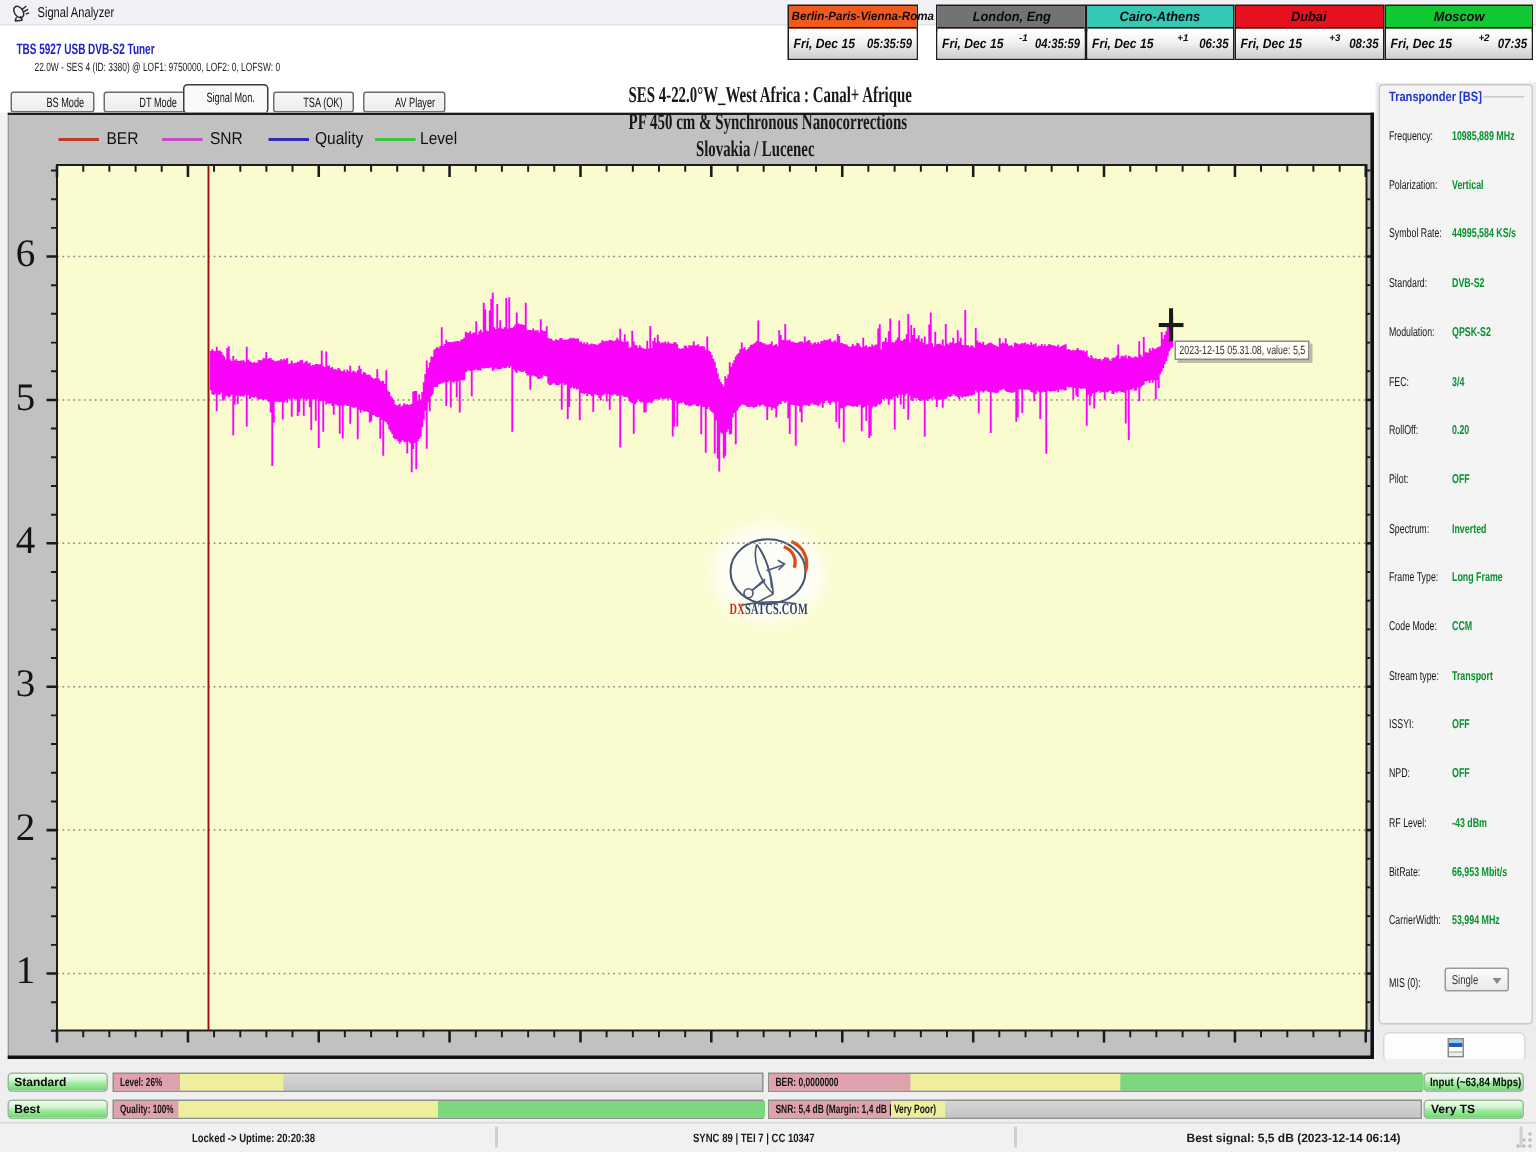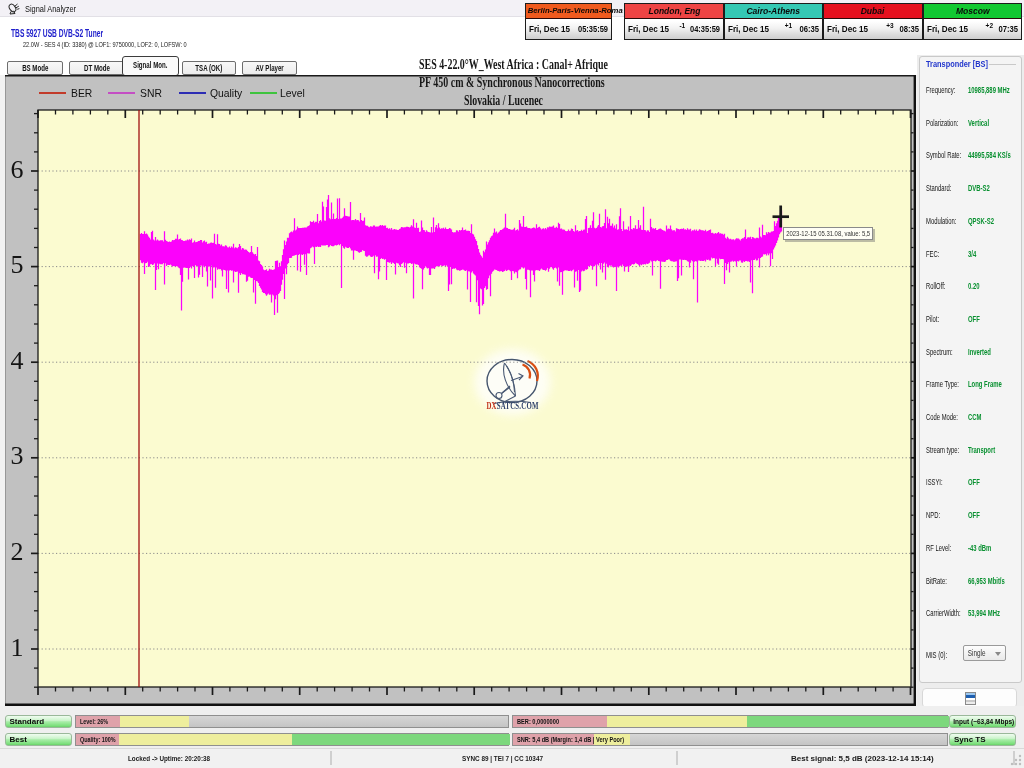--- a/index.html
+++ b/index.html
@@ -2,27 +2,27 @@
 <html><head><meta charset="utf-8">
 <style>
 * { margin:0; padding:0; box-sizing:border-box; }
 html,body { width:1024px; height:768px; overflow:hidden; }
 body { font-family:"Liberation Sans", sans-serif; position:relative; background:#ffffff; }
 #titlebar { position:absolute; left:0; top:0; width:1024px; height:17px; background:#f3f1f6; border-bottom:1px solid #e2e0e6; }
 #titletxt { position:absolute; left:25px; top:3px; font-size:9.5px; color:#111; transform:scaleX(0.78); transform-origin:0 50%; }
 #tbicon { position:absolute; left:7px; top:2px; }
 .clock { position:absolute; top:3px; height:37px; border:1px solid #1c1c1c; background:#fff; }
 .chead { position:absolute; left:0; top:0; right:0; height:15px; border-bottom:1.5px solid #2a0a0a; color:#0a0a0a; font-weight:bold; font-style:italic; text-align:center; line-height:14px; white-space:nowrap; }
-.cbody { position:absolute; left:0; top:16.5px; right:0; bottom:0; background:linear-gradient(#ffffff,#f2f2f2 40%,#dcdcdc 75%,#cfcfcf); }
+.cbody { position:absolute; left:0; top:16.5px; right:0; bottom:0; background:linear-gradient(#ffffff,#f2f2f2 40%,#dcdcdc 75%,#cfcfcf);font-style:italic; }
 .cd { position:absolute; left:3px; top:3.5px; font-size:9px; font-weight:bold; color:#0a0a0a; transform-origin:0 50%; white-space:nowrap; }
 .ct { position:absolute; right:3px; top:3.5px; font-size:9px; font-weight:bold; color:#0a0a0a; transform-origin:100% 50%; white-space:nowrap; }
 .tz { position:absolute; top:1.5px; font-size:6.5px; font-weight:bold; color:#0a0a0a; }
 #tbstitle { position:absolute; left:11px; top:27.5px; font-size:10px; font-weight:bold; color:#2020cc; transform:scaleX(0.666); transform-origin:0 50%; white-space:nowrap; }
 #tbssub { position:absolute; left:22.5px; top:40px; font-size:8px; color:#222; transform:scaleX(0.70); transform-origin:0 50%; white-space:nowrap; }
-.btn { position:absolute; top:61px; height:14px; background:linear-gradient(#f8f8f8,#ececec); border:1px solid #6e6e6e; border-radius:2px; font-size:9px; font-weight:bold; color:#111; text-align:center; line-height:12px; white-space:nowrap; }
+.btn { position:absolute; top:61px; height:14px; background:linear-gradient(#f8f8f8,#ececec); border:1px solid #6e6e6e; border-radius:2px; font-size:9px; font-weight:normal; color:#111; text-align:right; line-height:12px; white-space:nowrap; }
 .btn.act { top:56.3px; height:19.7px; background:#fafafa; border:1.5px solid #3c3c3c; border-radius:3px; line-height:17px; }
 .ser { position:absolute; font-family:"Liberation Serif", serif; font-weight:bold; color:#181818; white-space:nowrap; z-index:5; transform-origin:0 0; }
 #chartbg { position:absolute; left:0px; top:75px; width:918px; height:631px; background:#f2f2f2; }
 #chartsvg { position:absolute; left:5px; top:75px; }
 .legline { position:absolute; top:92.2px; width:27px; height:2.2px; z-index:5; }
 .legtxt { position:absolute; top:86.8px; font-size:11.5px; color:#101010; z-index:5; transform:scaleX(0.90); transform-origin:0 50%; }
 #tooltip { position:absolute; left:783px; top:226.5px; width:90px; height:13px; background:#fffef5; border:1px solid #8a8a8a; box-shadow:2px 2px 0 rgba(110,110,110,0.45); z-index:6; font-size:8px; color:#333; line-height:12px; white-space:nowrap; }
 #tooltip span { display:inline-block; transform:scaleX(0.74); transform-origin:0 50%; padding-left:3px; }
 #rightcol { position:absolute; left:917px; top:55px; width:107px; height:694px; background:#ededed; }
 #panel { position:absolute; left:919px; top:56px; width:103px; height:627px; background:#f4f4f4; border:1px solid #c9c9c9; border-radius:3px; }
@@ -57,21 +57,21 @@
   </svg>
 <div id="titletxt">Signal Analyzer</div>
 <div class="clock" style="left:525.0px;width:87px;">
 <div class="chead" style="background:#f05a1e;font-size:8.0px;"><span style="display:inline-block;transform:scaleX(0.965);">Berlin-Paris-Vienna-Roma</span></div>
 <div class="cbody">
       <span class="cd" style="transform:scaleX(0.90);">Fri, Dec 15</span>
       <span class="ct" style="transform:scaleX(0.833);">05:35:59</span>
     </div>
 </div>
 <div class="clock" style="left:624.4px;width:99.4px;">
-<div class="chead" style="background:#ef4444;font-size:9.0px;"><span style="display:inline-block;transform:scaleX(0.946);">London, Eng</span></div>
+<div class="chead" style="background:#737373;font-size:9.0px;"><span style="display:inline-block;transform:scaleX(0.946);">London, Eng</span></div>
 <div class="cbody">
       <span class="cd" style="transform:scaleX(0.90);">Fri, Dec 15</span>
       <span class="tz" style="left:54px;">-1</span>
       <span class="ct" style="transform:scaleX(0.833);">04:35:59</span>
     </div>
 </div>
 <div class="clock" style="left:723.8px;width:99.4px;">
 <div class="chead" style="background:#35c8b4;font-size:9.0px;"><span style="display:inline-block;transform:scaleX(0.95);">Cairo-Athens</span></div>
 <div class="cbody">
       <span class="cd" style="transform:scaleX(0.90);">Fri, Dec 15</span>
@@ -370,21 +370,21 @@
 <div class="pval" style="top:608.2px;">53,994 MHz</div>
 <div id="mislab">MIS (0):</div>
 <div id="combo"><span>Single</span></div>
 <div id="whitebox">
     <div id="boxicon"></div>
   </div>
 <div id="botrows"></div>
 <div class="badge" style="left:4.5px;top:714.5px;width:67.5px;"><span>Standard</span></div>
 <div class="badge" style="left:4.5px;top:732.5px;width:67.5px;"><span>Best</span></div>
 <div class="badge" style="left:949px;top:714.5px;width:67px;"><span style="transform:scaleX(0.814);">Input (~63,84 Mbps)</span></div>
-<div class="badge" style="left:949px;top:732.5px;width:67px;"><span>Sync TS</span></div>
+<div class="badge" style="left:949px;top:732.5px;width:67px;"><span>Very TS</span></div>
 <div class="bar" style="left:75px;top:714.5px;width:434px;">
   <div class="seg" style="left:0;width:44px;background:#dfa2aa;"></div>
   <div class="seg" style="left:44px;width:68.5px;background:#eeee9d;"></div>
   <div class="bartxt" style="transform:scaleX(0.68);">Level: 26%</div>
 </div>
 <div class="bar" style="left:512px;top:714.5px;width:436px;">
   <div class="seg" style="left:0;width:94px;background:#dfa2aa;"></div>
   <div class="seg" style="left:94px;width:140px;background:#eeee9d;"></div>
   <div class="seg" style="left:234px;width:202px;background:#7dd87d;"></div>
   <div class="bartxt" style="transform:scaleX(0.705);">BER: 0,0000000</div>
@@ -396,21 +396,21 @@
   <div class="bartxt" style="transform:scaleX(0.68);">Quality: 100%</div>
 </div>
 <div class="bar" style="left:512px;top:732.5px;width:436px;">
   <div class="seg" style="left:0;width:81px;background:#dfa2aa;"></div>
   <div class="seg" style="left:81px;width:36px;background:#eeee9d;"></div>
   <div class="bartxt" style="transform:scaleX(0.702);">SNR: 5,4 dB (Margin: 1,4 dB | Very Poor)</div>
 </div>
 <div id="statusbar">
 <div class="st" style="left:128px;transform:scaleX(0.79);">Locked -&gt; Uptime: 20:20:38</div>
 <div class="st" style="left:462px;transform:scaleX(0.795);">SYNC 89 | TEI 7 | CC 10347</div>
-<div class="st" style="left:791px;">Best signal: 5,5 dB (2023-12-14 15:14)</div>
+<div class="st" style="left:791px;">Best signal: 5,5 dB (2023-12-14 06:14)</div>
 <div class="sep" style="left:330px;"></div>
 <div class="sep" style="left:676px;"></div>
 <div class="sep" style="left:1013px;"></div>
 <svg style="position:absolute;right:1px;bottom:1px;" width="14" height="14">
       <g fill="#bdbdbd">
         <circle cx="11" cy="3" r="1.2"></circle>
         <circle cx="11" cy="7" r="1.2"></circle>
         <circle cx="11" cy="11" r="1.2"></circle>
         <circle cx="7" cy="7" r="1.2"></circle>
         <circle cx="7" cy="11" r="1.2"></circle>

